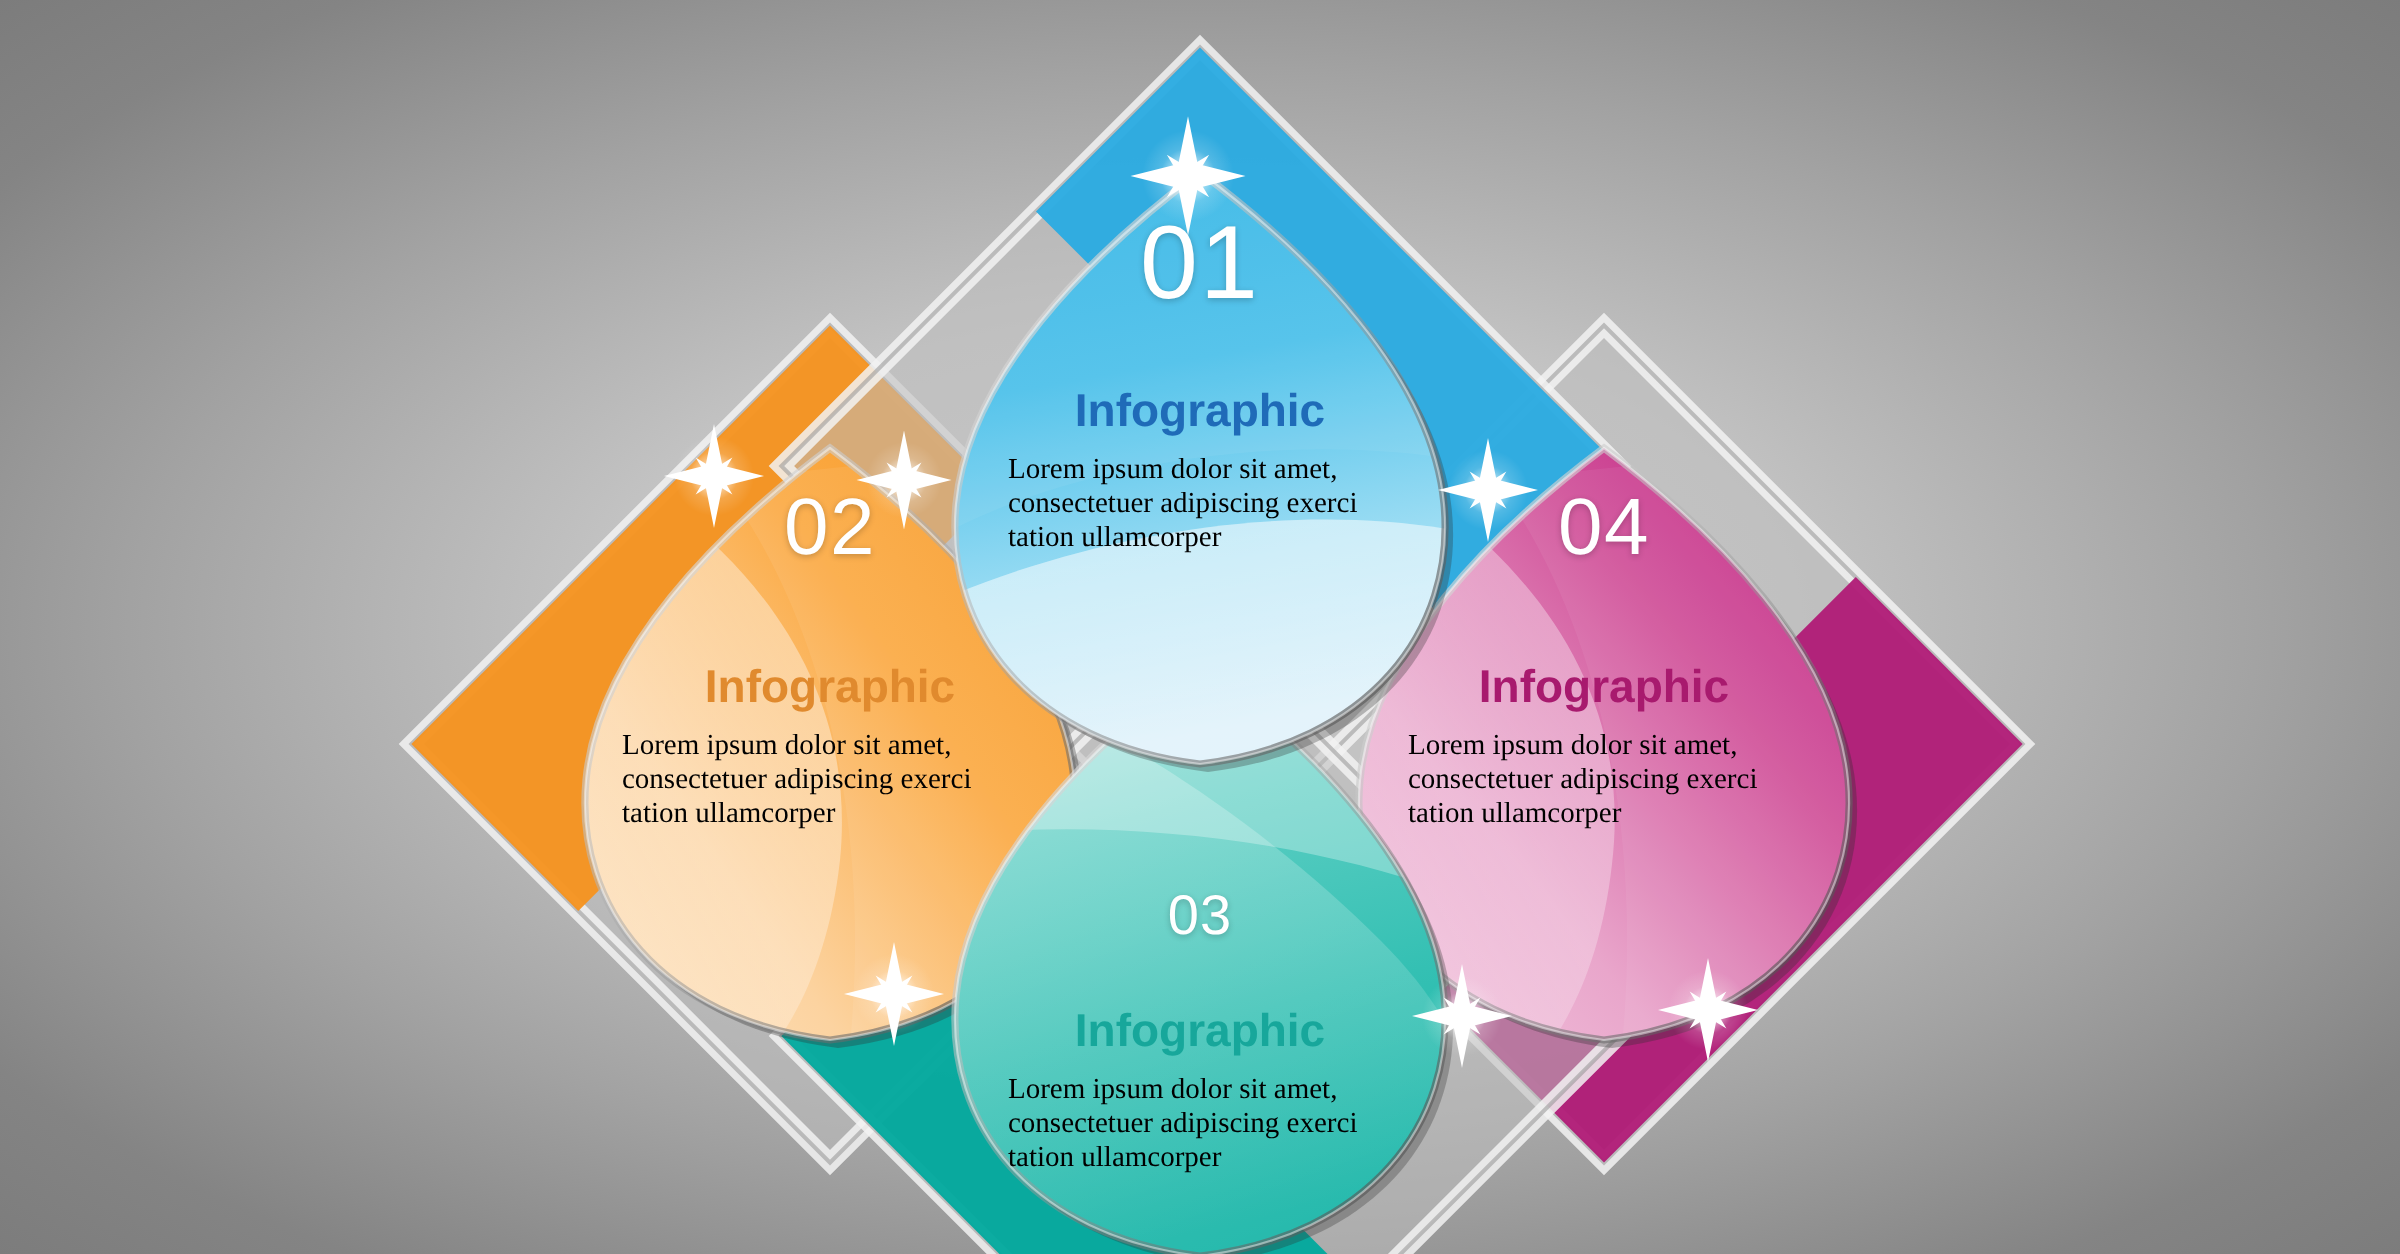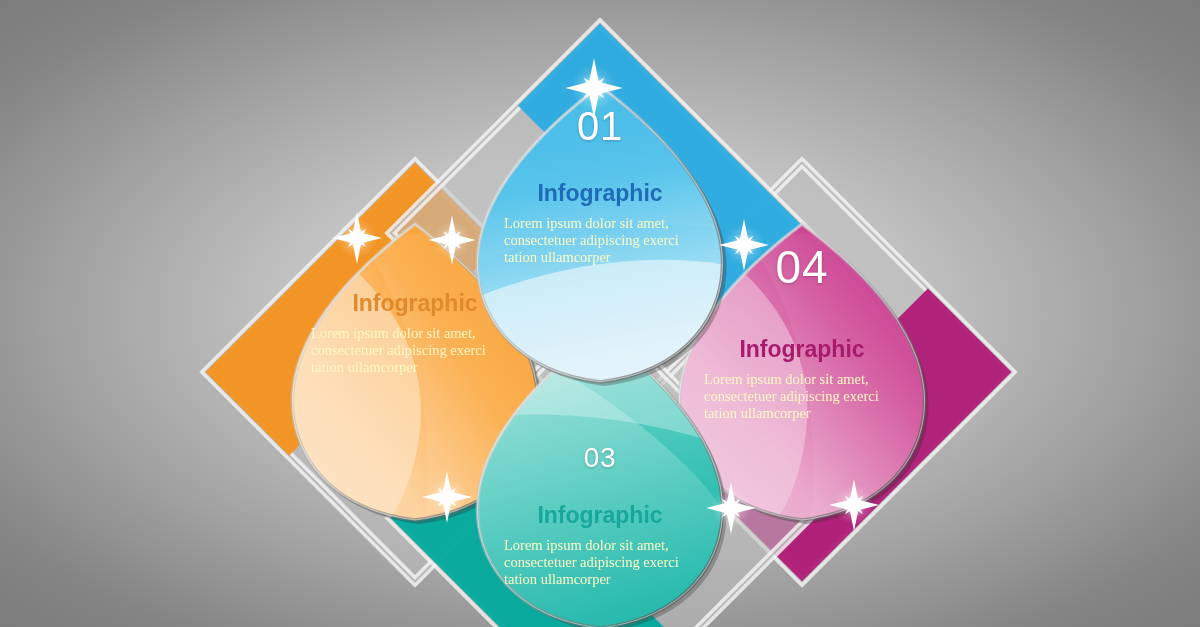--- a/index.html
+++ b/index.html
@@ -45,21 +45,21 @@
     text-shadow: 0 1px 3px rgba(0,0,0,0.22);
     line-height: 1;
   }
   .head {
     font-family: Liberation Sans, sans-serif;
     font-weight: bold;
     line-height: 1;
   }
   .body {
     font-family: "Liberation Serif", serif;
-    color: #fef9c3;
+    color: #000000;
     line-height: 1.16;
     white-space: pre-line;
     font-weight: normal;
   }
 </style>
 </head>
 <body>
 
 <div id="stage">
 
@@ -270,44 +270,45 @@
       <use href="#sparkGlyph" transform="translate(731,508) scale(1.0)"></use>
     </g>
     <g>
       <use href="#sparkGlyph" transform="translate(854,505) scale(1.0)"></use>
     </g>
   </svg>
 
   <div class="txt-layer">
 
     <div class="panel" style="left:460px; top:106px; width:280px;">
-      <div class="num" style="font-size:40px;">01</div>
+      <div class="num" style="font-size:52px;">01</div>
       <div class="head" style="font-size:23px; color:#1f6bb8; margin-top:36px;">Infographic</div>
       <div class="body" style="font-size:14.5px; margin-top:10px; text-align:left; padding-left:44px;">Lorem ipsum dolor sit amet,
 consectetuer adipiscing exerci
 tation ullamcorper</div>
     </div>
 
     <div class="panel" style="left:275px; top:244px; width:280px;">
+      <div class="num" style="font-size:40px;">02</div>
       <div class="head" style="font-size:23px; color:#e08a2e; margin-top:48px;">Infographic</div>
       <div class="body" style="font-size:14.5px; margin-top:10px; text-align:left; padding-left:36px;">Lorem ipsum dolor sit amet,
 consectetuer adipiscing exerci
 tation ullamcorper</div>
     </div>
 
     <div class="panel" style="left:460px; top:444px; width:280px;">
       <div class="num" style="font-size:28px;">03</div>
       <div class="head" style="font-size:23px; color:#17a79b; margin-top:32px;">Infographic</div>
       <div class="body" style="font-size:14.5px; margin-top:10px; text-align:left; padding-left:44px;">Lorem ipsum dolor sit amet,
 consectetuer adipiscing exerci
 tation ullamcorper</div>
     </div>
 
     <div class="panel" style="left:662px; top:244px; width:280px;">
-      <div class="num" style="font-size:46px;">04</div>
+      <div class="num" style="font-size:40px;">04</div>
       <div class="head" style="font-size:23px; color:#a81a6e; margin-top:48px;">Infographic</div>
       <div class="body" style="font-size:14.5px; margin-top:10px; text-align:left; padding-left:42px;">Lorem ipsum dolor sit amet,
 consectetuer adipiscing exerci
 tation ullamcorper</div>
     </div>
 
   </div>
 </div>
 
 </body></html>

